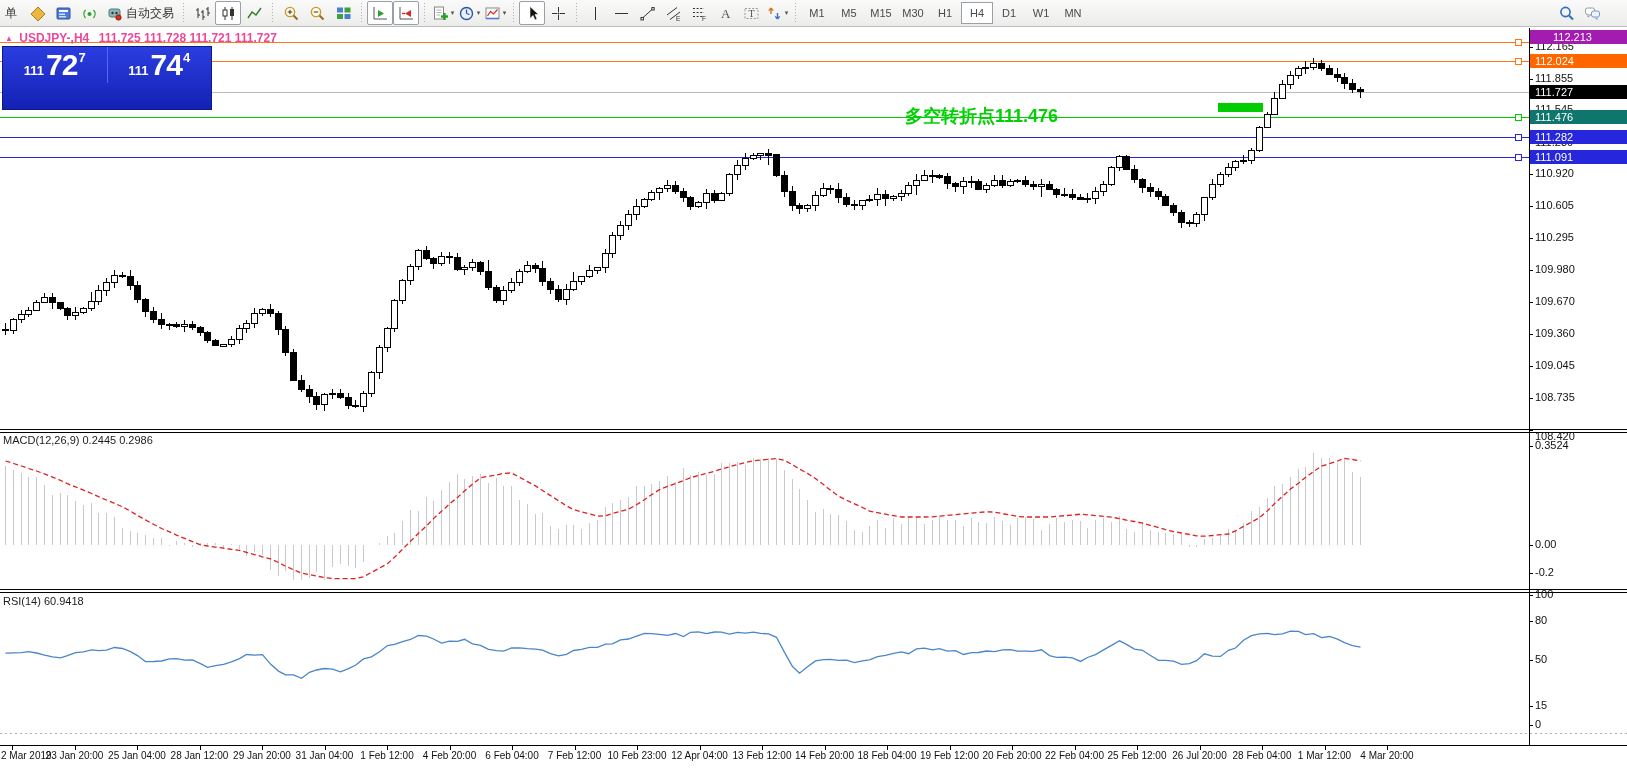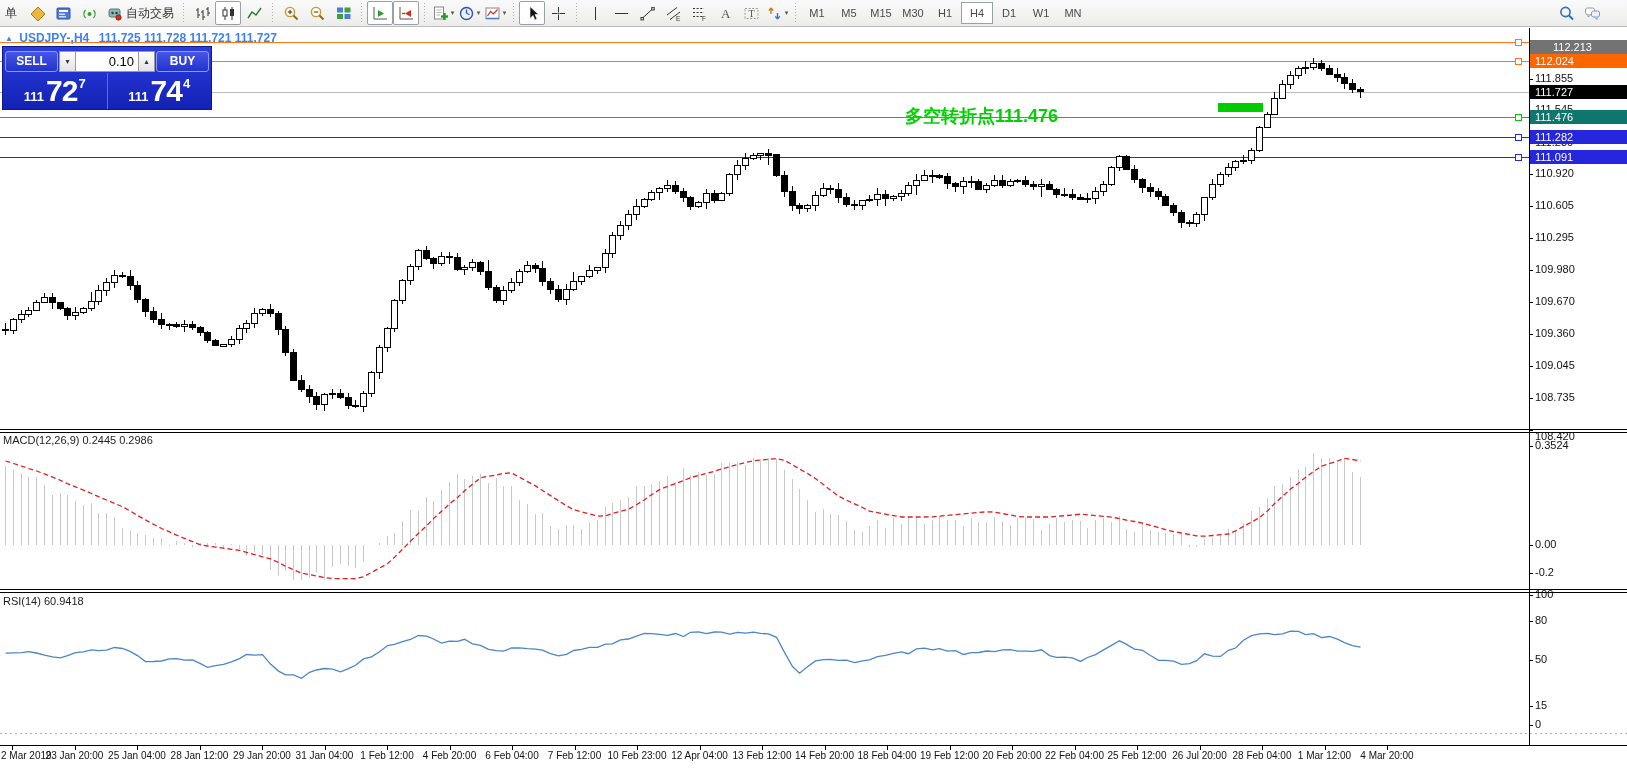--- a/index.html
+++ b/index.html
@@ -22,21 +22,21 @@
         background:repeating-linear-gradient(to bottom,#b3b3b3 0 1px,transparent 1px 3px);
         background-size:1px 100%;background-repeat:no-repeat;background-position:center;}
   .tf{min-width:22px;padding:0 4px;height:20px;font-size:11px;color:#4a4a4a;
       display:flex;align-items:center;justify-content:center;border:1px solid transparent;flex:0 0 auto;}
   .tf.active{background:#fff;border-color:#9aa0aa;}
   .tb-right{margin-left:auto;display:flex;align-items:center;margin-right:22px;}
 
   
   #chart-svg{position:absolute;left:0;top:28px;z-index:1;}
   .ctitle{position:absolute;left:5px;top:31px;z-index:4;font-size:12px;font-weight:700;
-          color:#3b82f6;white-space:nowrap;}
+          color:#ec4899;white-space:nowrap;}
   .ctitle .tri{font-size:8px;margin-right:3px;position:relative;top:-1px;}
   .ind-label{position:absolute;left:3px;z-index:4;font-size:11px;color:#1c1c1c;white-space:nowrap;}
   .annotation{position:absolute;left:905px;top:104px;z-index:4;font-size:18px;font-weight:700;
               color:#00d200;white-space:nowrap;}
 
   
   .ptick{position:absolute;left:1535px;font-size:11px;color:#111;z-index:2;white-space:nowrap;}
   .pbadge{position:absolute;left:1530px;width:97px;height:14px;z-index:3;color:#fff;
           font-size:11px;line-height:14px;padding-left:5px;box-sizing:border-box;white-space:nowrap;}
   .tlabel{position:absolute;top:750px;font-size:10px;color:#111;z-index:2;
@@ -869,29 +869,20 @@
     <line x1="1387.5" y1="717.5" x2="1387.5" y2="722" stroke="#000" stroke-width="1" shape-rendering="crispEdges"></line>
   </svg>
 
 <div class="ctitle">
   <span class="tri">▲</span>
   <span>USDJPY-,H4</span>
   <span style="margin-left:6px;">111.725 111.728 111.721 111.727</span>
 </div>
 
 <div class="ocp">
-  <div class="ocp-row1">
-    <button class="ocp-btn">SELL</button>
-    <div class="ocp-spin">
-      <button class="spin-btn">▾</button>
-      <input class="vol" value="0.10" style="">
-      <button class="spin-btn">▴</button>
-    </div>
-    <button class="ocp-btn">BUY</button>
-  </div>
   <div class="ocp-row2">
     <div class="ocp-price sell">
       <span class="p-sm">111</span>
       <span class="p-big">72</span>
       <span class="p-sup">7</span>
     </div>
     <div class="ocp-price buy">
       <span class="p-sm">111</span>
       <span class="p-big">74</span>
       <span class="p-sup">4</span>
@@ -919,21 +910,21 @@
     <div class="ptick" style="top: 390.779px;">108.735</div>
     <div class="ptick" style="top: 430px;">108.420</div>
     <div class="ptick" style="top: 439.328px;">0.3524</div>
     <div class="ptick" style="top: 538px;">0.00</div>
     <div class="ptick" style="top: 566px;">-0.2</div>
     <div class="ptick" style="top: 588px;">100</div>
     <div class="ptick" style="top: 614px;">80</div>
     <div class="ptick" style="top: 653px;">50</div>
     <div class="ptick" style="top: 698.5px;">15</div>
     <div class="ptick" style="top: 718px;">0</div>
-    <div class="pbadge" style="top: 40px; background: #737373; padding-left: 23px;">112.213</div>
+    <div class="pbadge" style="top: 30px; background: #a21caf; padding-left: 23px;">112.213</div>
     <div class="pbadge" style="top: 54.3466px; background: rgb(255, 102, 0);">112.024</div>
     <div class="pbadge" style="top: 84.7267px; background: rgb(0, 0, 0);">111.727</div>
     <div class="pbadge" style="top: 110.402px; background: #0f766e;">111.476</div>
     <div class="pbadge" style="top: 130.246px; background: rgb(38, 38, 221);">111.282</div>
     <div class="pbadge" style="top: 149.783px; background: rgb(38, 38, 221);">111.091</div>
   </div>
 <div id="time-axis">
     <div class="tlabel first" style="left: 1px;">2 Mar 2019</div>
     <div class="tlabel" style="left: 74.5px;">23 Jan 20:00</div>
     <div class="tlabel" style="left: 137px;">25 Jan 04:00</div>

